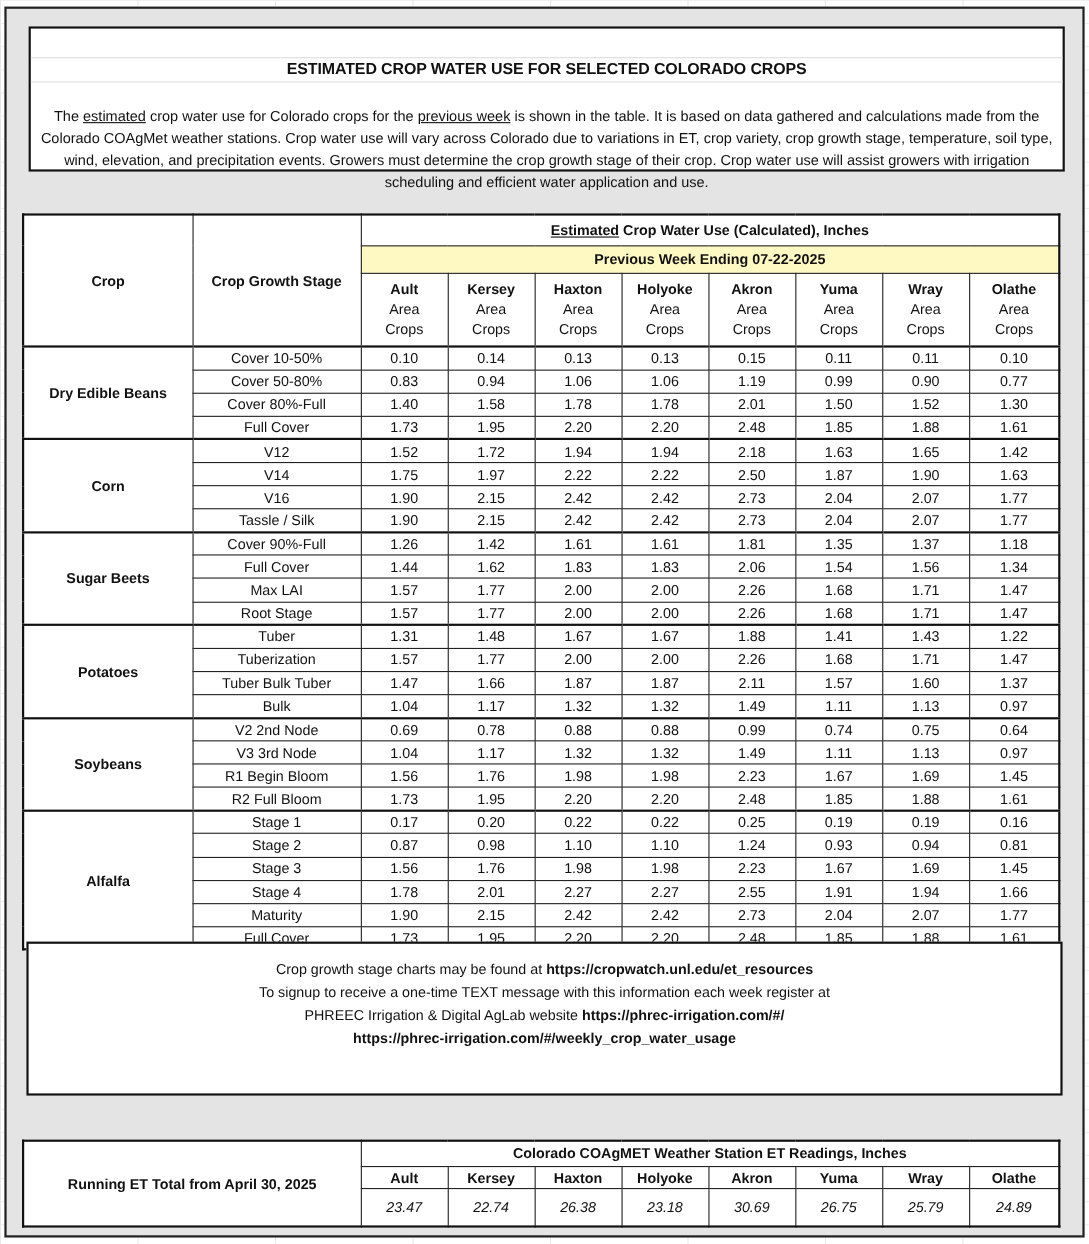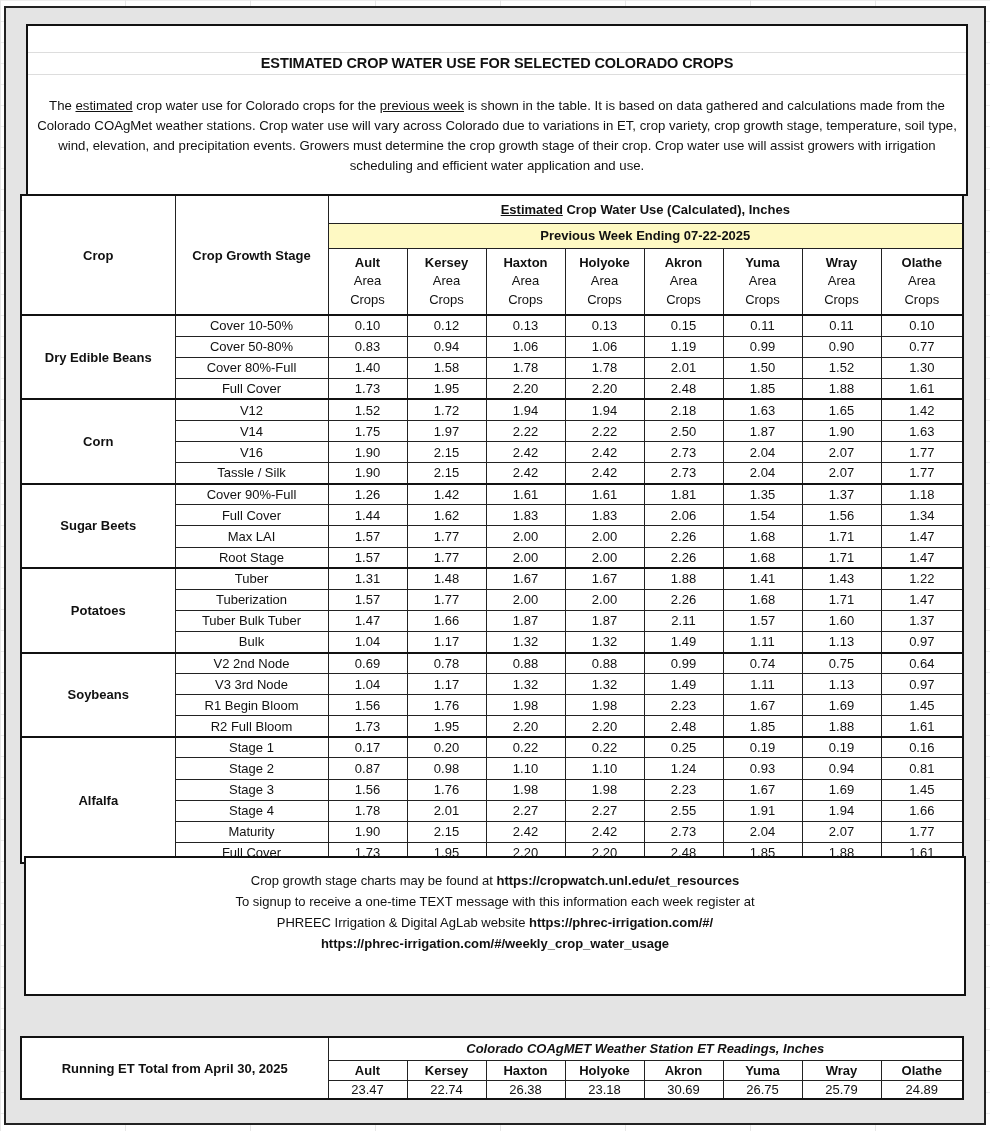--- a/index.html
+++ b/index.html
@@ -20,21 +20,21 @@
     position: absolute; left: 4px; top: 6px; width: 982px; height: 1119px;
     background: #e4e4e4; border: 2px solid #222;
   }
 
   .box {
     position: absolute; left: 20px; width: 942px;
     background: #fff; border: 2px solid #111;
   }
 
   
-  .intro { top: 16px; height: 172px; }
+  .intro { top: 16px; height: 132px; }
   .intro .title {
     position: absolute; top: 26px; left: 0; right: 0; text-align: center;
     font-weight: bold; font-size: 14.5px; letter-spacing: -0.1px;
     border-top: 1px solid #ddd; border-bottom: 1px solid #ddd; padding: 2px 0 3px;
   }
   .intro .para {
     position: absolute; top: 70px; left: 8px; right: 8px;
     text-align: center; font-size: 13.2px; line-height: 20px;
   }
   .intro .para u { text-decoration: underline; }
@@ -68,23 +68,23 @@
   .info b { font-weight: bold; }
 
   
   .et-table {
     position: absolute; left: 20px; top: 1036px; width: 942px;
     border-collapse: collapse; background: #fff; border: 2px solid #111; table-layout: fixed;
   }
   .et-table td, .et-table th { border: 1.5px solid #222; text-align: center; font-size: 13px; padding: 0; }
   .et-table th { font-weight: bold; }
   .et-table .et-label { font-weight: bold; font-size: 13px; }
-  .et-table .et-head { height: 23px; font-style: italic; }
+  .et-table .et-head { height: 23px; }
   .et-table .et-st { height: 20px; }
-  .et-table .et-val { height: 19px; font-weight: normal; }
+  .et-table .et-val { height: 35px; font-weight: normal; font-style: italic; }
 </style>
 </head>
 <body>
 
 <div class="sheet-grid"></div>
 
 <div class="frame">
 
   <div class="box intro">
     <div class="title">ESTIMATED CROP WATER USE FOR SELECTED COLORADO CROPS</div>
@@ -156,21 +156,21 @@
           <span class="st-sub">Area</span>
           <span class="st-sub">Crops</span>
         </th>
       </tr>
   </thead>
   <tbody id="main-body">
       <tr class="group-start">
         <td rowspan="4" class="crop-cell">Dry Edible Beans</td>
         <td>Cover 10-50%</td>
         <td>0.10</td>
-        <td>0.12</td>
+        <td>0.14</td>
         <td>0.13</td>
         <td>0.13</td>
         <td>0.15</td>
         <td>0.11</td>
         <td>0.11</td>
         <td>0.10</td>
       </tr>
       <tr>
         <td>Cover 50-80%</td>
         <td>0.83</td>

